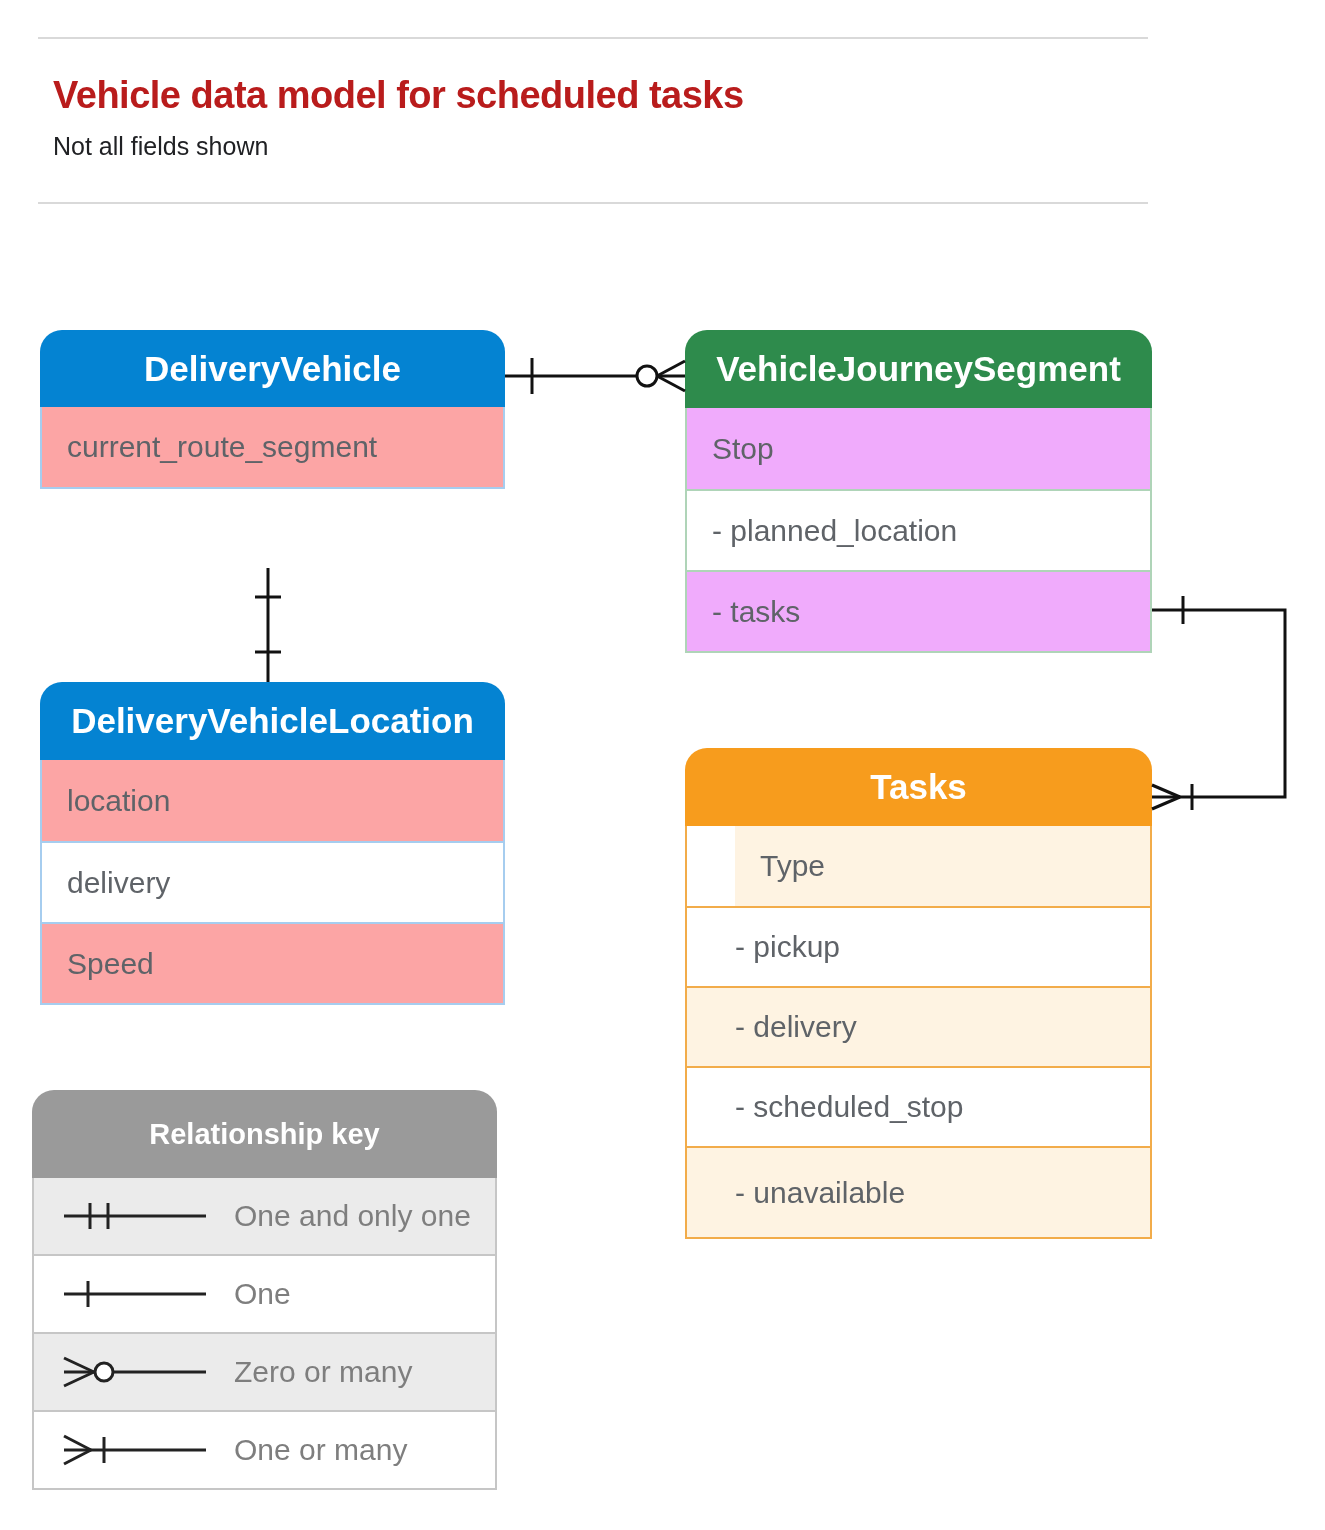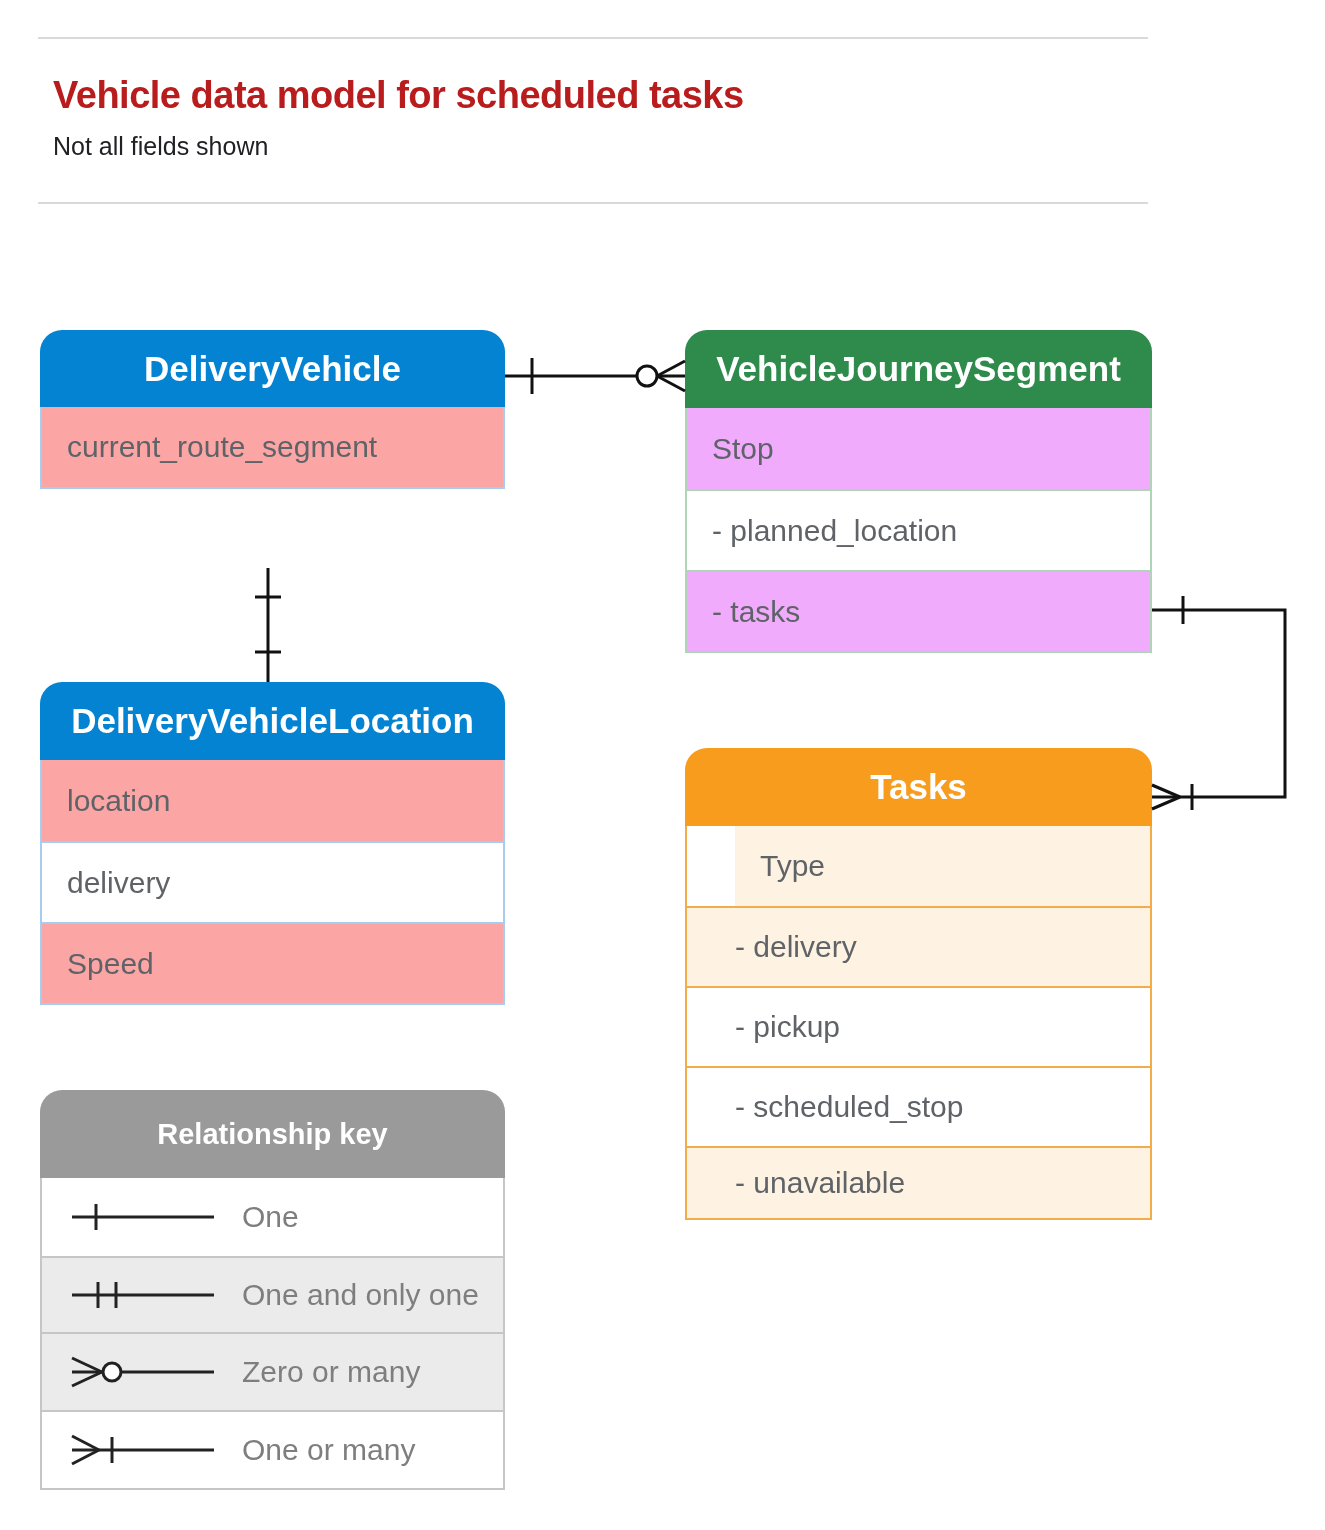--- a/index.html
+++ b/index.html
@@ -84,44 +84,44 @@
       <div class="row tint" style="height:81px">location</div>
       <div class="row" style="height:81px">delivery</div>
       <div class="row tint" style="height:81px">Speed</div>
     </div>
   </div>
 
   <div class="entity orange" style="left:685px;top:748px;width:467px">
     <div class="entity-header">Tasks</div>
     <div class="entity-body">
       <div class="row tint" style="height:80px">Type</div>
+      <div class="row indent" style="height:80px">- pickup</div>
       <div class="row indent tint" style="height:80px">- delivery</div>
-      <div class="row indent" style="height:80px">- pickup</div>
       <div class="row indent" style="height:80px">- scheduled_stop</div>
-      <div class="row indent tint" style="height:72px">- unavailable</div>
+      <div class="row indent tint" style="height:91px">- unavailable</div>
     </div>
   </div>
 
-  <div class="entity graybox" style="left:40px;top:1090px;width:465px">
+  <div class="entity graybox" style="left:32px;top:1090px;width:465px">
     <div class="entity-header">Relationship key</div>
     <div class="entity-body">
-      <div class="row" style="height:78px">
-        <svg class="legend-sym" width="156" height="56" viewBox="0 0 156 56">
-          <line x1="8" y1="28" x2="150" y2="28"></line>
-            <line x1="32" y1="15" x2="32" y2="41"></line>
-        </svg>
-        <span class="legend-label">One</span>
-      </div>
       <div class="row tint" style="height:76px">
         <svg class="legend-sym" width="156" height="56" viewBox="0 0 156 56">
           <line x1="8" y1="28" x2="150" y2="28"></line>
             <line x1="34" y1="15" x2="34" y2="41"></line>
             <line x1="52" y1="15" x2="52" y2="41"></line>
         </svg>
         <span class="legend-label">One and only one</span>
+      </div>
+      <div class="row" style="height:78px">
+        <svg class="legend-sym" width="156" height="56" viewBox="0 0 156 56">
+          <line x1="8" y1="28" x2="150" y2="28"></line>
+            <line x1="32" y1="15" x2="32" y2="41"></line>
+        </svg>
+        <span class="legend-label">One</span>
       </div>
       <div class="row tint" style="height:78px">
         <svg class="legend-sym" width="156" height="56" viewBox="0 0 156 56">
           <line x1="8" y1="28" x2="150" y2="28"></line>
             <line x1="8" y1="14" x2="38" y2="28"></line>
             <line x1="8" y1="42" x2="38" y2="28"></line>
             <circle cx="48" cy="28" r="9"></circle>
         </svg>
         <span class="legend-label">Zero or many</span>
       </div>

